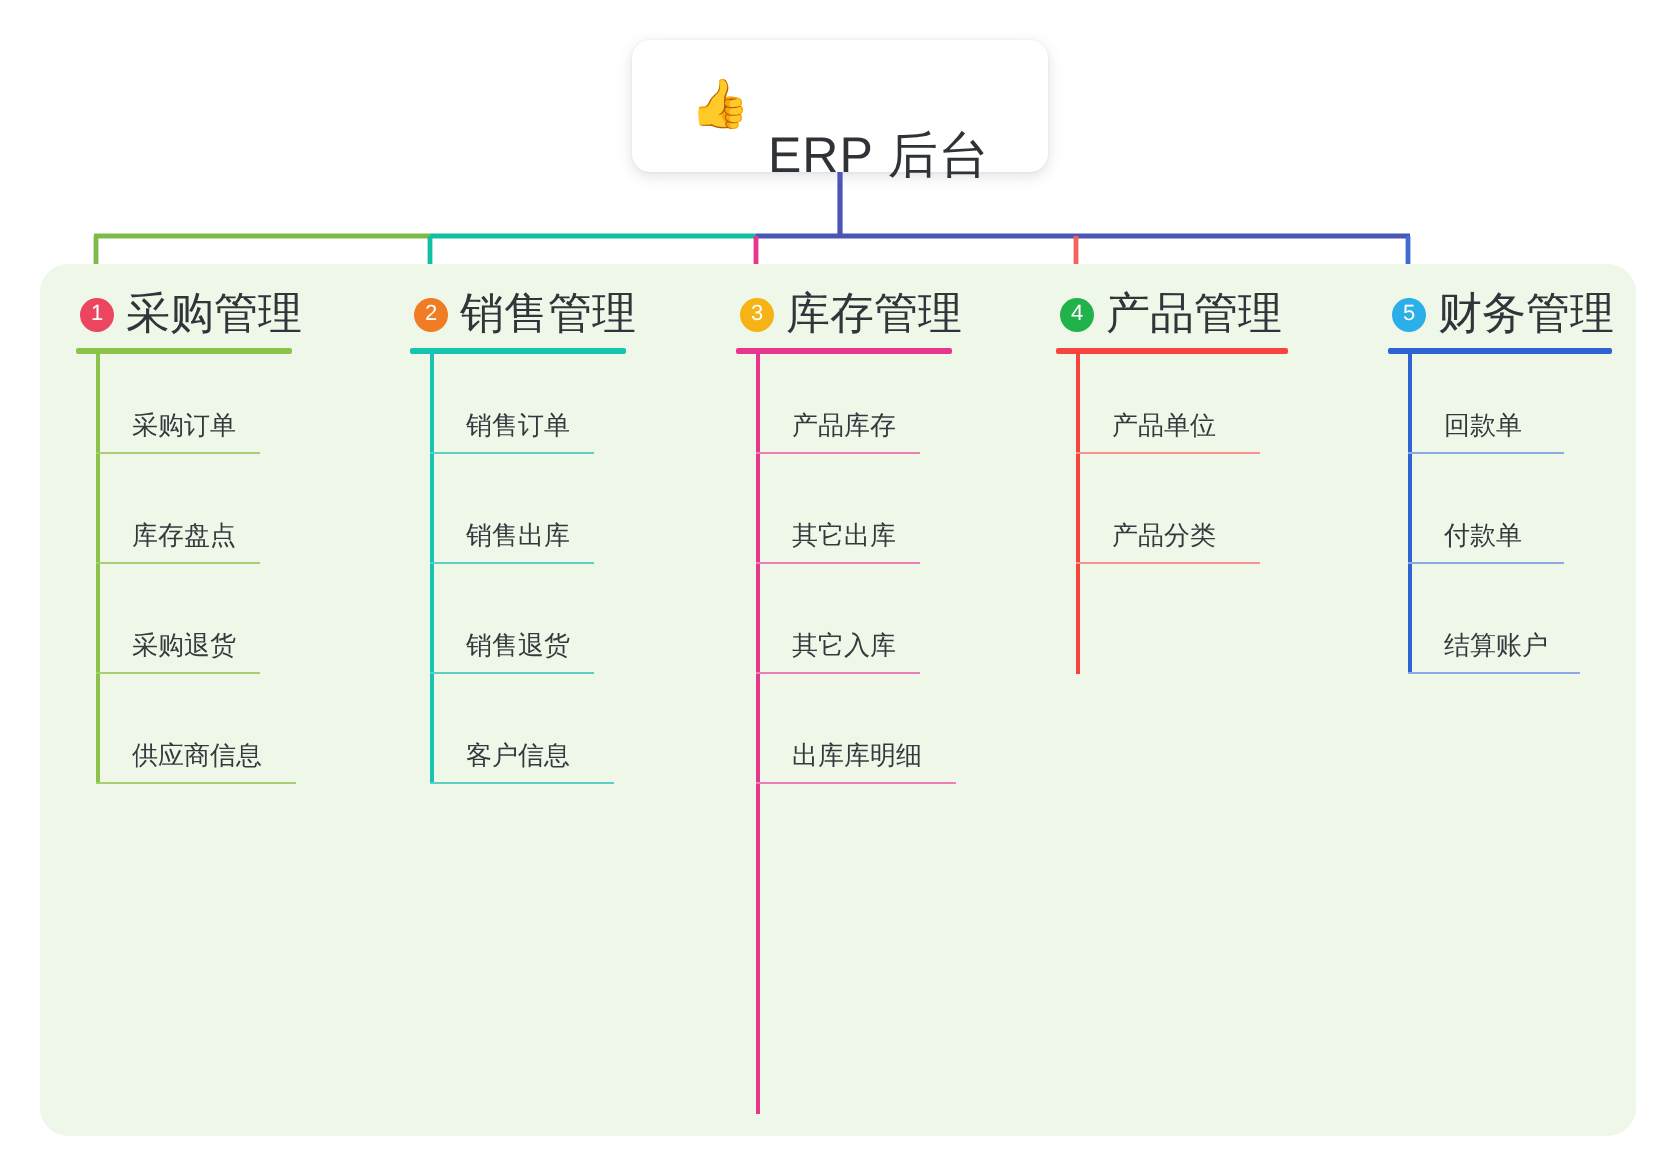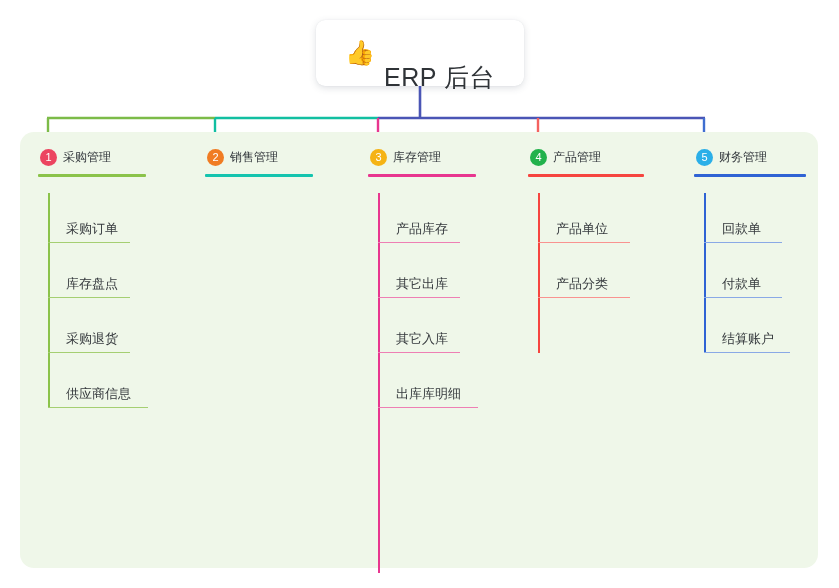--- a/index.html
+++ b/index.html
@@ -46,24 +46,24 @@
   .col-head{
     display:flex;align-items:center;gap:6px;
     height:22px;margin-left:2px;
   }
   .badge{
     width:17px;height:17px;border-radius:50%;
     color:#fff;font-size:11px;line-height:17px;
     text-align:center;flex:0 0 auto;
     font-family:"Liberation Sans",sans-serif;
   }
-  .col-title{font-size:12px;color:#30353a;white-space:nowrap;}
+  .col-title{font-size:22px;color:#30353a;white-space:nowrap;}
   .head-bar{height:3px;margin-top:6px;border-radius:1px;}
 
-  .leaves{position:relative;margin-top:16px;}
+  .leaves{position:relative;margin-top:0;}
   .spine{
     position:absolute;left:10px;top:0;width:2px;
   }
   .leaf{
     position:relative;
     height:55px;
     box-sizing:border-box;
   }
   .leaf-text{
     position:absolute;left:28px;bottom:10px;
@@ -126,20 +126,39 @@
             <div class="leaf-rule" style="background: rgb(165, 207, 114); width: 100px;"></div>
           </div>
         </div>
       </div>
       <div class="col" style="left: 205px;">
         <div class="col-head">
           <span class="badge" style="background: rgb(240, 124, 35);">2</span>
           <span class="col-title">销售管理</span>
         </div>
         <div class="head-bar" style="background: rgb(20, 196, 174); width: 108px;"></div>
+        <div class="leaves">
+          <div class="spine" style="background: rgb(20, 196, 174); height: 215px;"></div>
+          <div class="leaf">
+            <span class="leaf-text">销售订单</span>
+            <div class="leaf-rule" style="background: rgb(94, 207, 196); width: 82px;"></div>
+          </div>
+          <div class="leaf">
+            <span class="leaf-text">销售出库</span>
+            <div class="leaf-rule" style="background: rgb(94, 207, 196); width: 82px;"></div>
+          </div>
+          <div class="leaf">
+            <span class="leaf-text">销售退货</span>
+            <div class="leaf-rule" style="background: rgb(94, 207, 196); width: 82px;"></div>
+          </div>
+          <div class="leaf">
+            <span class="leaf-text">客户信息</span>
+            <div class="leaf-rule" style="background: rgb(94, 207, 196); width: 92px;"></div>
+          </div>
+        </div>
       </div>
       <div class="col" style="left: 368px;">
         <div class="col-head">
           <span class="badge" style="background: rgb(245, 179, 21);">3</span>
           <span class="col-title">库存管理</span>
         </div>
         <div class="head-bar" style="background: rgb(232, 54, 143); width: 108px;"></div>
         <div class="leaves">
           <div class="spine" style="background: rgb(232, 54, 143); height: 380px;"></div>
           <div class="leaf">

